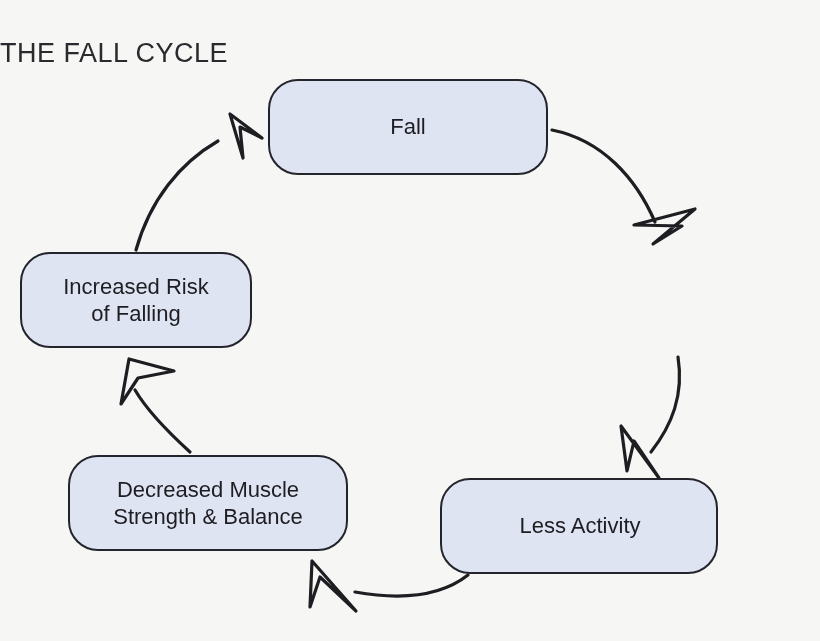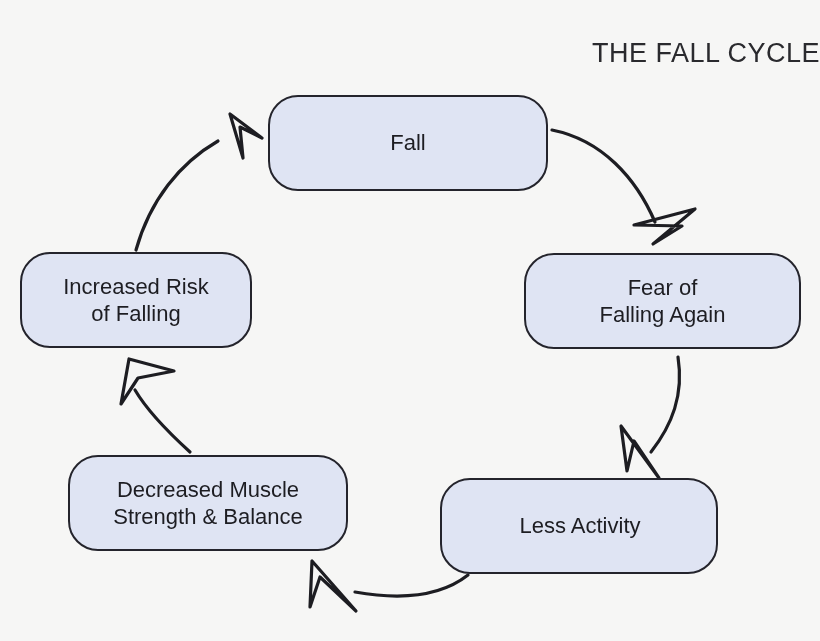--- a/index.html
+++ b/index.html
@@ -13,21 +13,21 @@
     height: 641px;
     background: #f6f6f5;
     overflow: hidden;
     font-family: "Liberation Sans", sans-serif;
   }
   #diagram-title {
     position: absolute;
     left: 0;
     top: 38px;
     width: 820px;
-    text-align: right;
+    text-align: left;
     font-size: 27px;
     letter-spacing: 0.5px;
     color: #2a2a2e;
     font-family: "Liberation Sans", sans-serif;
     font-weight: 400;
   }
   .node {
     position: absolute;
     box-sizing: border-box;
     background: #dfe4f3;
@@ -95,28 +95,24 @@
       <path class="arrow-head" d="M 129 359 L 121 404 L 138 378 L 174 371 Z"></path>
     </g>
 
     <g>
       <path class="arrow-path" d="M 136 250 C 150 200 180 163 218 141"></path>
       <path class="arrow-head" d="M 230 114 L 243 158 L 240 127 L 262 138 Z"></path>
     </g>
 
   </svg>
 
-  <div class="node" style="left:268px; top:95px; width:280px; height:96px;">
+  <div class="node" style="left:268px; top:79px; width:280px; height:96px;">
     <span class="node-label">Fall</span>
   </div>
 
-  <div class="node" style="left:524px; top:253px; width:277px; height:96px;">
-    <span class="node-label">Fear of
-Falling Again</span>
-  </div>
 
   <div class="node" style="left:440px; top:478px; width:278px; height:96px;padding-left:12px;">
     <span class="node-label">Less Activity</span>
   </div>
 
   <div class="node" style="left:68px; top:455px; width:280px; height:96px;align-items:center;">
     <span class="node-label">Decreased Muscle
 Strength &amp; Balance</span>
   </div>
 

